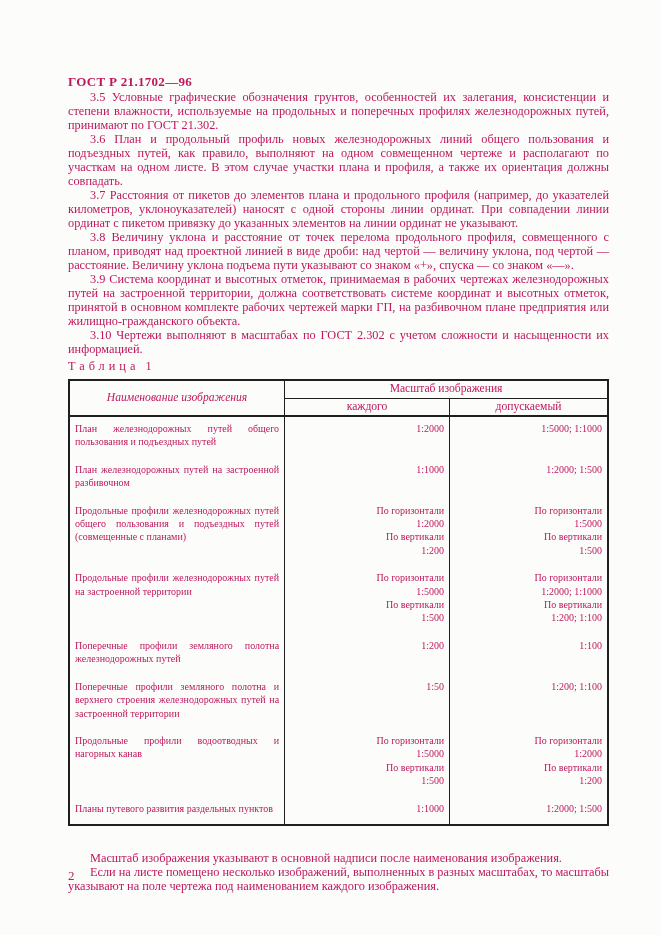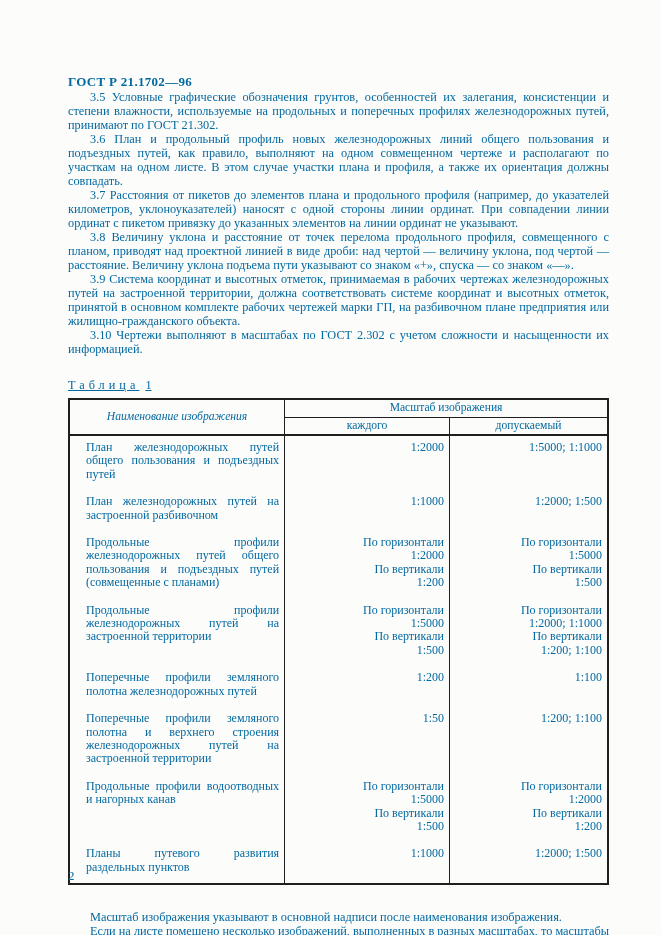--- a/index.html
+++ b/index.html
@@ -4,42 +4,41 @@
 <style>
   html, body { margin: 0; padding: 0; background: #e8e8e8; }
   .page {
     width: 661px;
     height: 935px;
     margin: 0 auto;
     background: #fcfcfb;
     box-sizing: border-box;
     padding: 74px 52px 0 68px;
     font-family: "Liberation Serif", "DejaVu Serif", serif;
-    color: #0369a1;
+    color: #be185d;
     position: relative;
     overflow: hidden;
   }
   .doc-header {
     font-weight: bold;
     font-size: 13px;
     letter-spacing: 0.3px;
   }
   .body-text { }
   .body-text p, .footer-text p {
     margin: 0;
     font-size: 12.3px;
     line-height: 14px;
     text-align: justify;
     text-indent: 22px;
   }
   .table-caption {
-    margin-top: 22px;
+    margin-top: 3px;
     margin-bottom: 5px;
     font-size: 12.3px;
-    text-decoration: underline;
   }
   .caption-word { letter-spacing: 4px; }
   .caption-number { margin-left: 6px; }
 
   table.scales {
     width: 100%;
     border-collapse: collapse;
     table-layout: fixed;
     border: 2px solid #1f1f1f;
   }
@@ -52,23 +51,23 @@
     font-size: 11.6px;
     line-height: 12.5px;
     text-align: center;
     padding: 2px 4px;
   }
   th.th-name { border-bottom: 2px solid #1f1f1f; font-style: italic; }
   th.th-scale { border-bottom: 1px solid #1f1f1f; margin-top: 24px; }
   th.th-sub { border-bottom: 2px solid #1f1f1f; padding-bottom: 3px; }
   table.scales tbody td {
     vertical-align: top;
-    font-size: 12px;
+    font-size: 10px;
     line-height: 13.4px;
-    padding: 5px 5px 9px 16px;
+    padding: 5px 5px 9px 5px;
     margin-left: 40px;
   }
   td.td-name { text-align: justify; padding-left: 4px; padding-right: 6px; }
   td.td-scale { text-align: right; white-space: pre-line; }
 
   .footer-text { margin-top: 25px; }
   .page-number {
     position: absolute;
     left: 68px;
     top: 868px;

